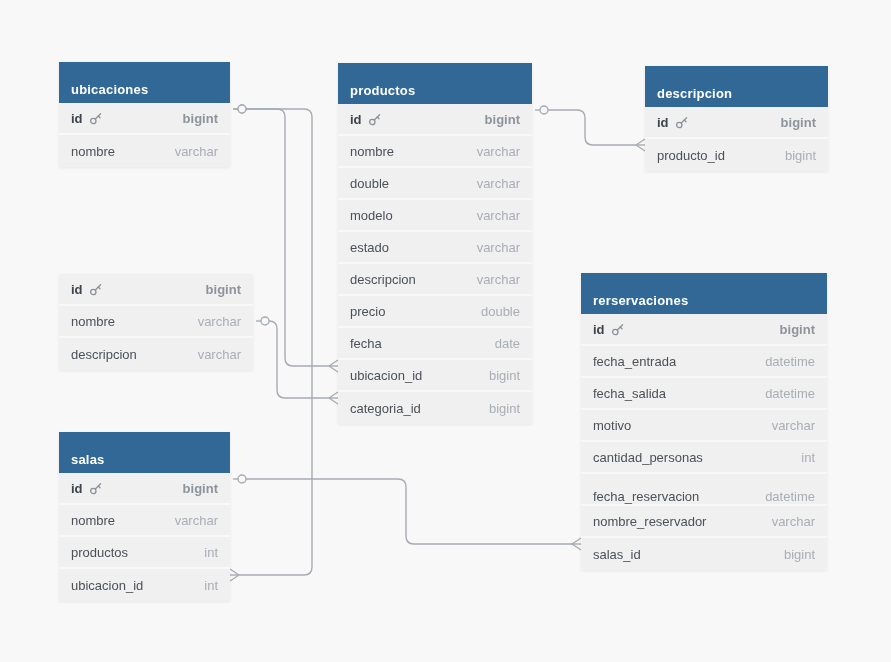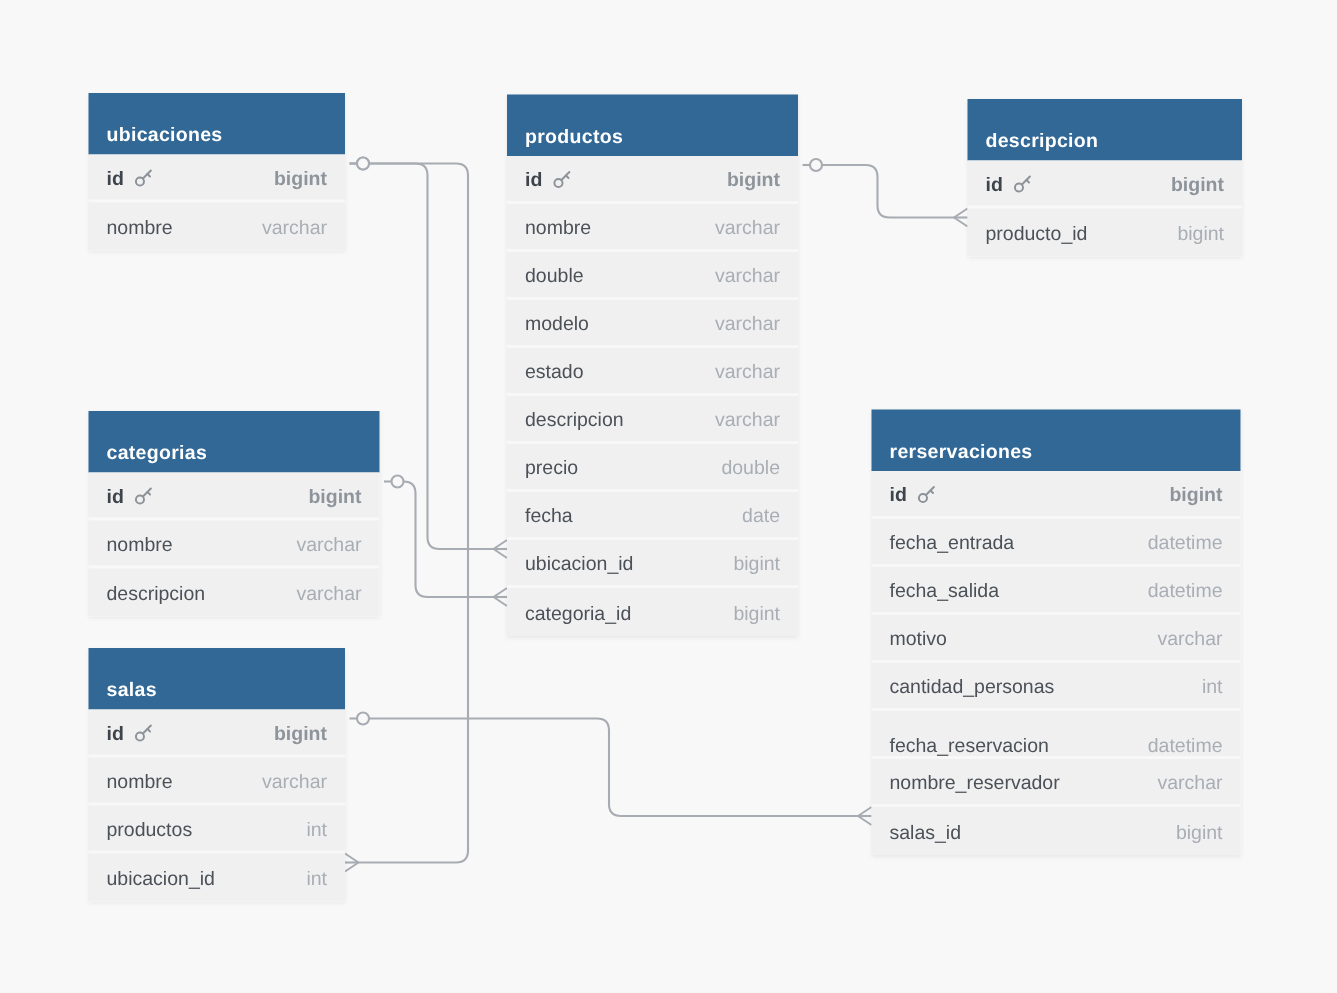--- a/index.html
+++ b/index.html
@@ -121,21 +121,20 @@
         <span class="ftype">bigint</span>
       </div>
       <div class="trow" style="background: rgb(240, 240, 241);">
         <span class="fname">
           <span>nombre</span>
         </span>
         <span class="ftype">varchar</span>
       </div>
     </div>
     <div class="table" style="left: 59px; top: 274px; width: 194px;">
-      <div class="thead" style="background: rgb(49, 104, 150); color: rgb(255, 255, 255);">categorias</div>
       <div class="trow pk" style="background: rgb(240, 240, 241);">
         <span class="fname">
           <span>id</span>
           <svg width="14" height="13" viewBox="0 0 14 13" class="key-icon">
             <g fill="none" stroke="#8d9299" stroke-width="1.3" stroke-linecap="round">
               <circle cx="4.3" cy="9" r="2.7"></circle>
               <path d="M6.3 7 L11.6 1.7"></path>
               <path d="M9.3 4 L11 5.7"></path>
             </g>
           </svg>

